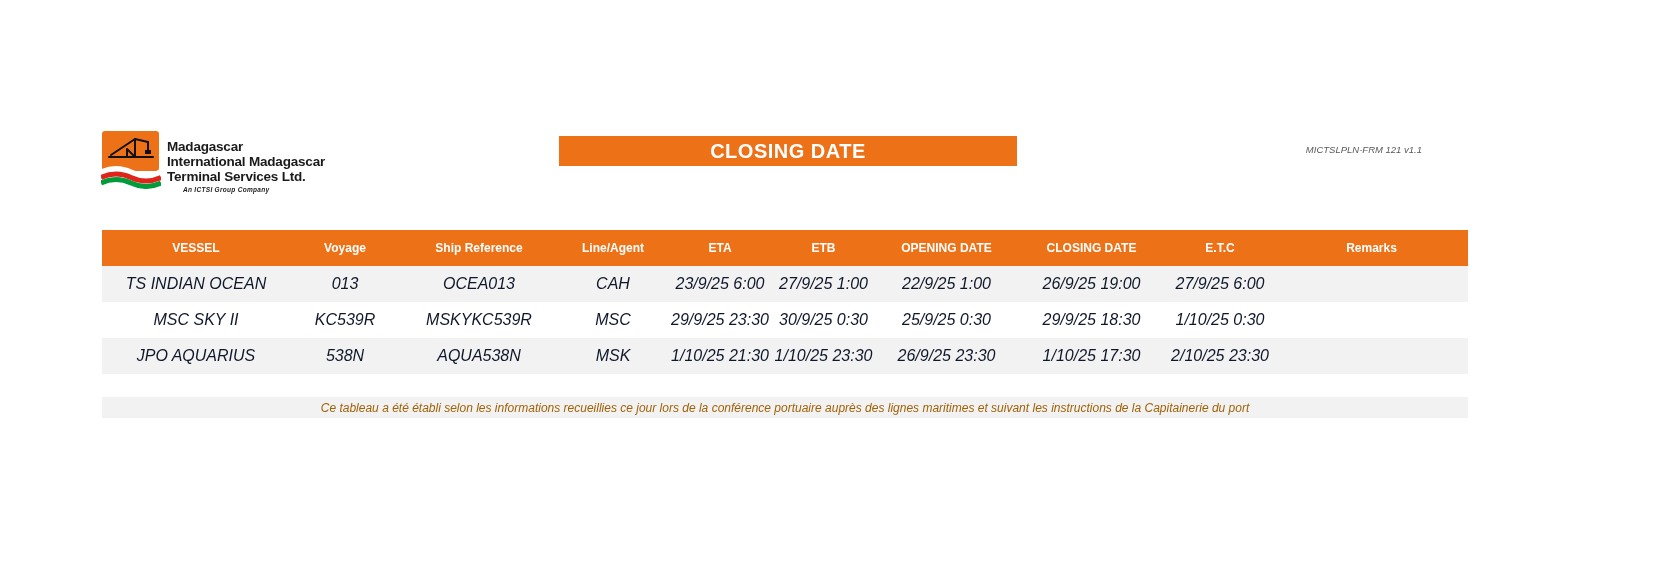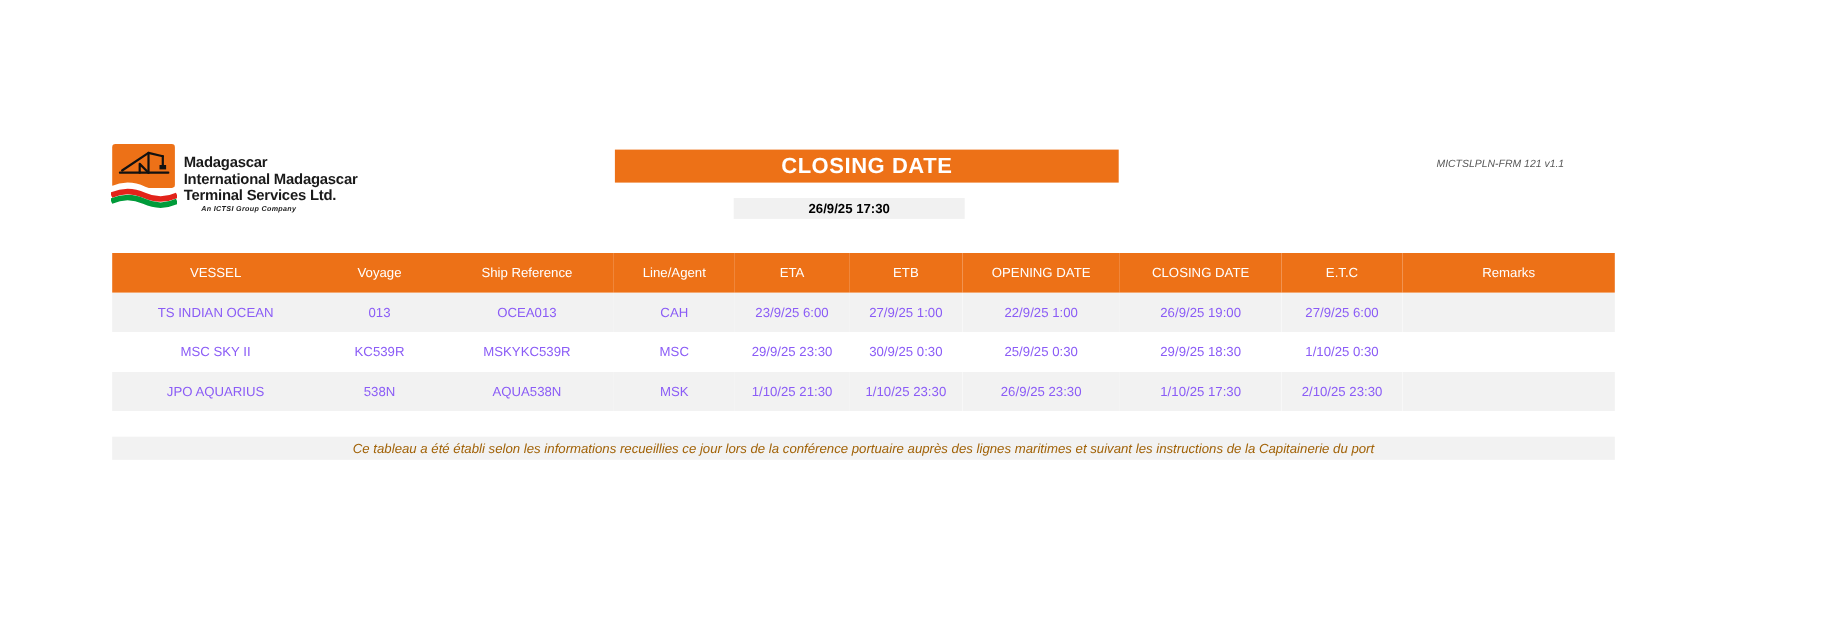--- a/index.html
+++ b/index.html
@@ -96,35 +96,36 @@
     left: 102px;
     top: 230px;
     width: 1366px;
     border-collapse: collapse;
     table-layout: fixed;
   }
   table.schedule th {
     background: var(--orange);
     color: #ffffff;
     font-size: 12px;
-    font-weight: 400;
+    font-weight: 700;
     height: 36px;
     text-align: center;
     padding: 0;
     border: none;
   }
   table.schedule td {
     height: 36px;
-    font-size: 12px;
-    color: #8b5cf6;
+    font-size: 16px;
+    color: #0f172a;
     text-align: center;
     padding: 0;
     border: none;
     white-space: nowrap;
     overflow: hidden;
+    font-style: italic;
   }
   table.schedule tbody tr:nth-child(odd)  { background: var(--stripe); }
   table.schedule tbody tr:nth-child(even) { background: #ffffff; }
   
   .footer-note {
     position: absolute;
     left: 102px;
     top: 397px;
     width: 1366px;
     height: 21px;
@@ -164,21 +165,20 @@
       <div class="lt-line">International Madagascar</div>
       <div class="lt-line">Terminal Services Ltd.</div>
       <div class="lt-tagline">An ICTSI Group Company</div>
     </div>
   </div>
 
   <div class="banner">CLOSING DATE</div>
 
   <div class="docref">MICTSLPLN-FRM 121 v1.1</div>
 
-  <div class="date-box">26/9/25 17:30</div>
 
   <table class="schedule">
     <colgroup>
       <col style="width:188px">
         <col style="width:110px">
         <col style="width:158px">
         <col style="width:110px">
       <col style="width:104px">
         <col style="width:103px">
         <col style="width:143px">

